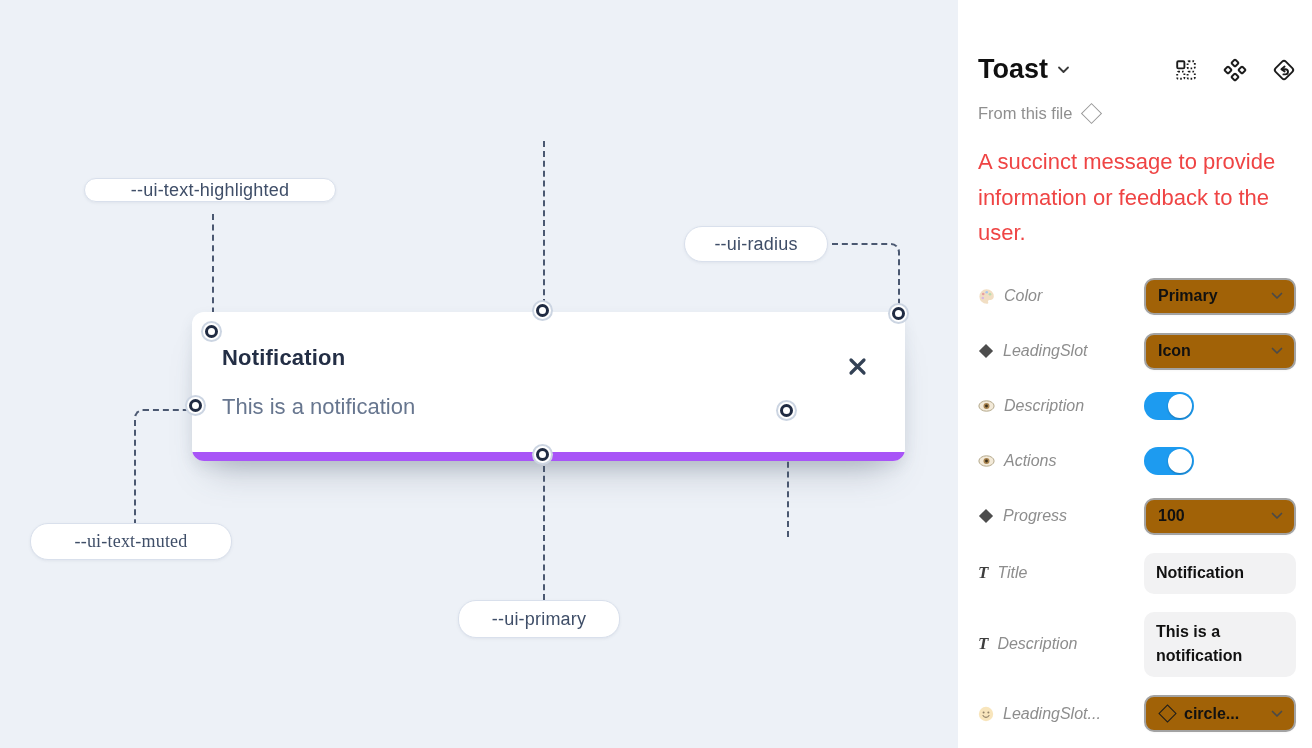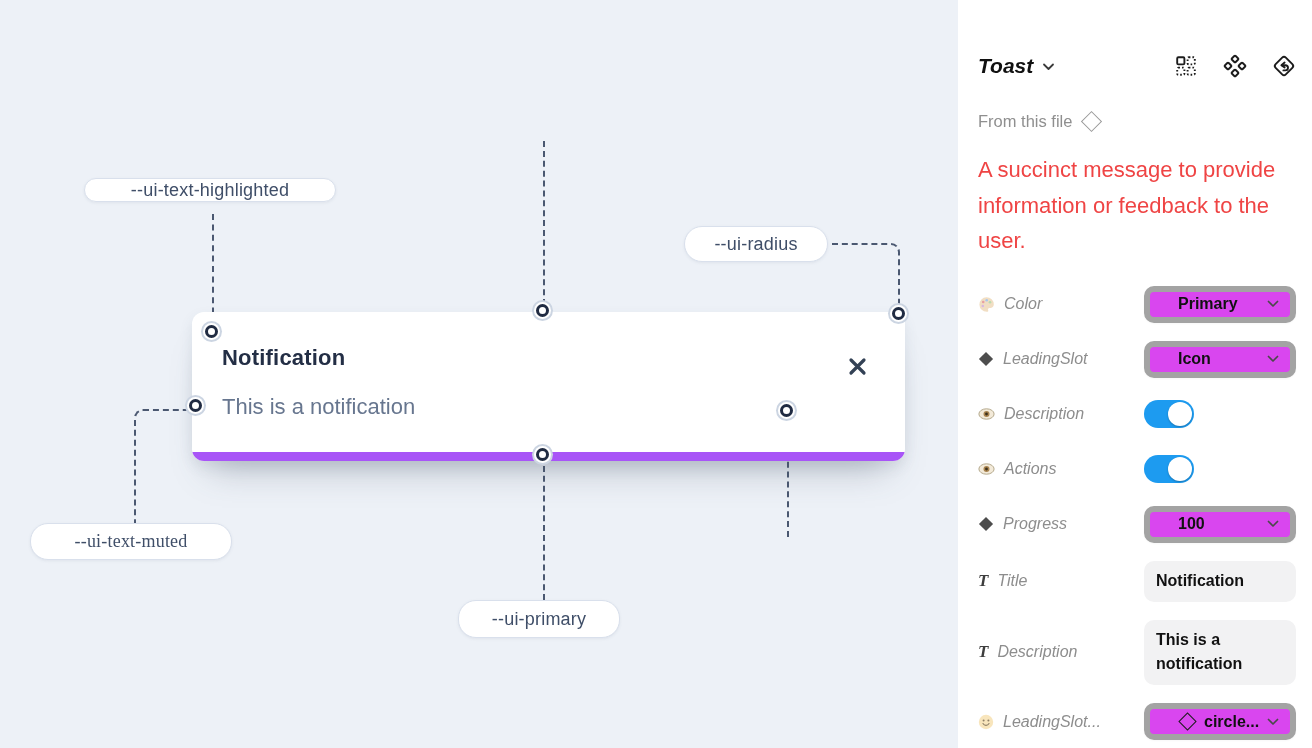--- a/index.html
+++ b/index.html
@@ -53,37 +53,37 @@
   .a-topright  { left:892px; top:307px; }
   .a-leftmid   { left:189px; top:399px; }
   .a-bottom    { left:536px; top:448px; }
   .a-rightmid  { left:780px; top:404px; }
 
   
   .panel { position:absolute; left:958px; top:0; width:354px; height:748px;
     background:#fff; padding:0 16px 0 20px; }
   .panel-header { margin-top:54px; display:flex; align-items:center; }
   .panel-title-wrap { display:flex; align-items:center; gap:9px; cursor:pointer; }
-  .panel-title { font-size:21px; font-weight:700; color:#101010;font-style:italic; }
+  .panel-title { font-size:27px; font-weight:700; color:#101010; }
   .header-icons { margin-left:auto; display:flex; gap:25px; align-items:center; }
   .hicon { width:24px; height:24px; cursor:pointer; }
 
-  .source-row { margin-top:34px; display:flex; align-items:center; gap:12px; }
+  .source-row { margin-top:19px; display:flex; align-items:center; gap:12px; }
   .source-text { font-size:16.5px; color:#8f8f8f; }
   .diamond-outline { width:15px; height:15px; border:1.6px solid #9a9a9a; transform:rotate(45deg); }
 
   .panel-desc { margin-top:21px; font-size:22px; line-height:1.62; color:#ef4444; max-width:322px; }
 
   .props { margin-top:27px; }
   .prop-row { display:flex; align-items:center; margin-bottom:18px; min-height:37px; }
   .prop-label { display:flex; align-items:center; gap:9px; font-size:16px; color:#8d8d8d;font-style:italic; }
   .prop-control { margin-left:auto; width:152px; }
 
-  .dropdown { display:flex; align-items:center; height:37px; padding:0 11px 0 28px;
-    background:#d946ef; border:6px solid #a3a3a3; border-radius:10px; cursor:pointer;
+  .dropdown { display:flex; align-items:center; height:37px; padding:0 11px 0 12px;
+    background:#a16207; border:2px solid #a3a3a3; border-radius:10px; cursor:pointer;
     box-shadow:0 1px 2px rgba(0,0,0,.03); }
   .dropdown-value { font-size:16px; font-weight:600; color:#111; white-space:nowrap;
     overflow:hidden; text-overflow:ellipsis; }
   .dropdown .chev { margin-left:auto; flex:none; }
   .dd-diamond { flex:none; width:13px; height:13px; border:1.7px solid #1c1c1c;
     transform:rotate(45deg); margin:0 10px 0 3px; }
 
   .textfield { background:#f2f2f3; border-radius:10px; padding:8px 12px;
     font-size:16px; font-weight:600; color:#111; line-height:1.55; cursor:text; }
 

